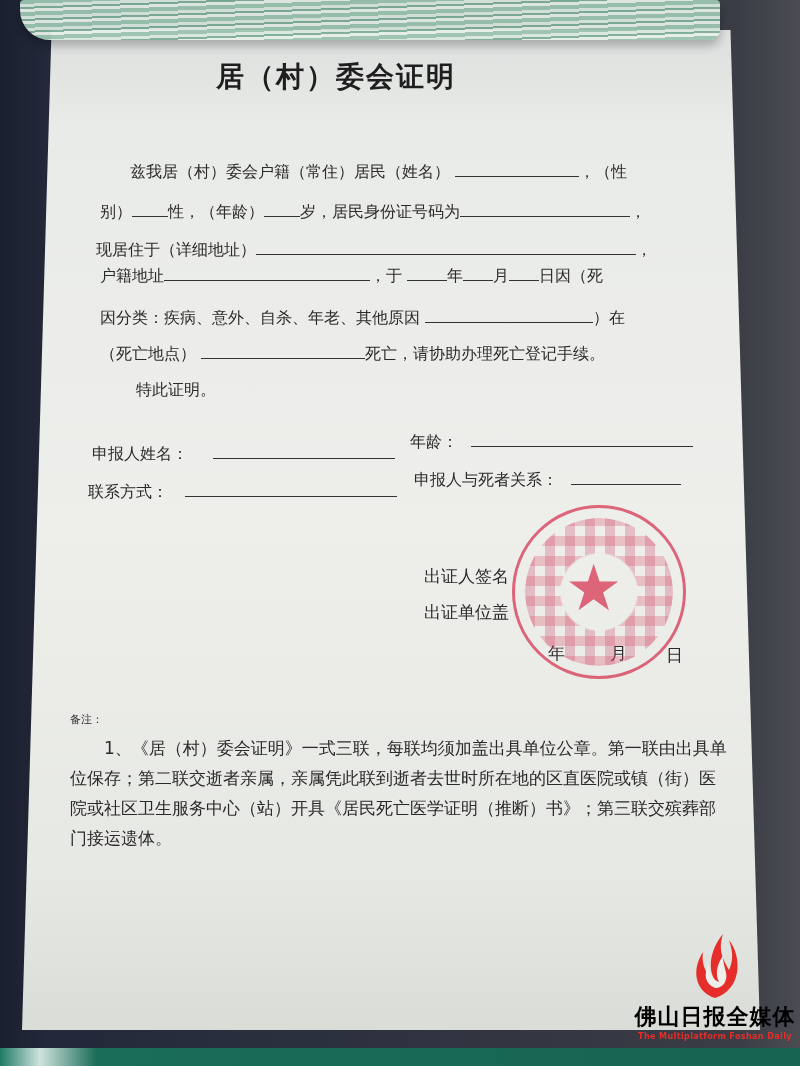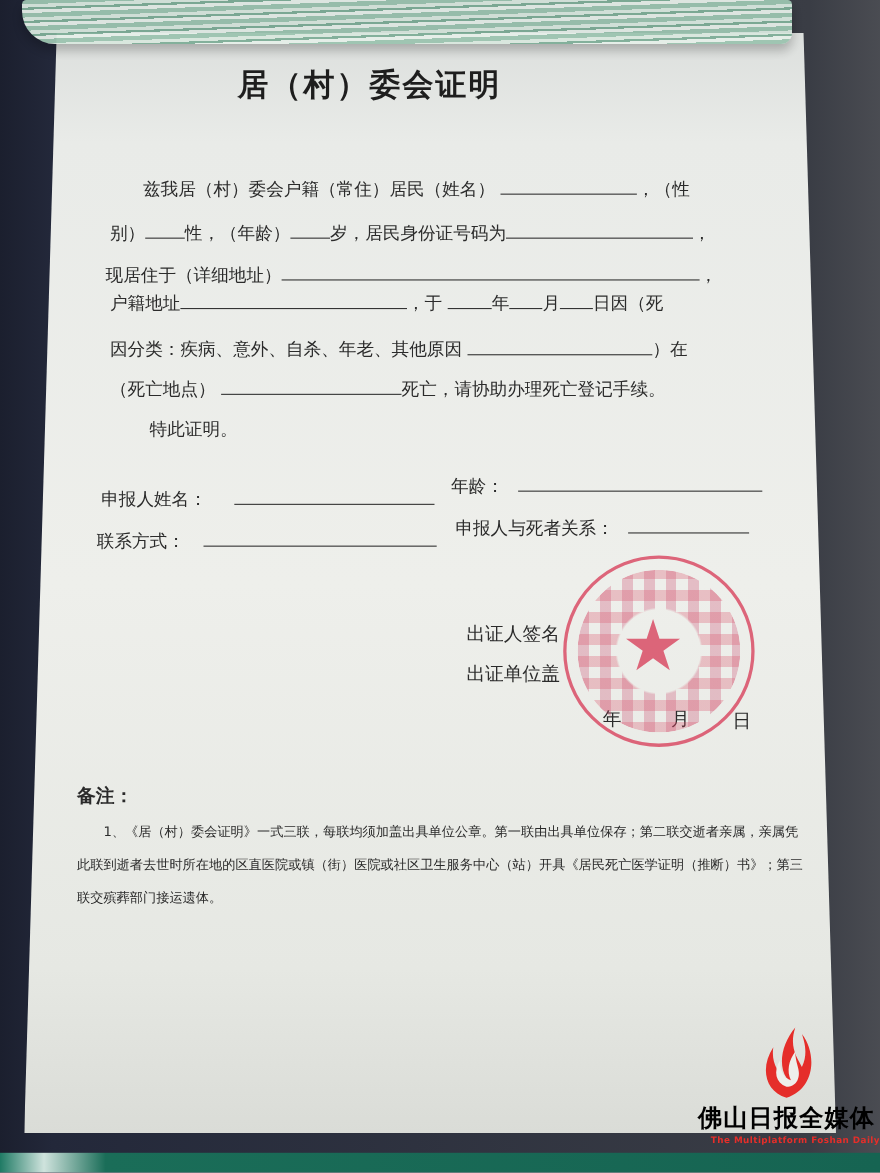--- a/index.html
+++ b/index.html
@@ -43,26 +43,26 @@
     background:
       repeating-linear-gradient(0deg, rgba(217,67,94,0.35) 0 10px, rgba(255,255,255,0.0) 10px 20px),
       repeating-linear-gradient(90deg, rgba(200,60,100,0.35) 0 10px, rgba(255,255,255,0.0) 10px 20px);
     -webkit-mask: radial-gradient(circle, transparent 36%, #000 38%);
             mask: radial-gradient(circle, transparent 36%, #000 38%);
   }
   .stamp-star {
     position: absolute; left: 50px; top: 48px; font-size: 64px; line-height: 64px; color: #d9435e;
   }
   .notes { position: absolute; left: 70px; top: 712px; width: 660px; font-family: "DejaVu Sans", "Liberation Sans", sans-serif; color: #2a2a2a; }
-  .notes-title { font-size: 17px; font-weight: bold; margin-bottom: 6px; }
-  .note-para { font-size: 12px; line-height: 30px; text-indent: 2em; margin: 0; }
+  .notes-title { font-size: 11px; font-weight: normal; margin-bottom: 6px; }
+  .note-para { font-size: 17px; line-height: 30px; text-indent: 2em; margin: 0; }
   .logo { position: absolute; left: 630px; top: 930px; width: 170px; height: 110px; text-align: center; }
   .logo-flame { width: 60px; height: 70px; margin: 0 auto; }
   .logo-cn { color: #000000; font-size: 22px; font-weight: bold; letter-spacing: 1px; font-family: "DejaVu Serif", serif; margin-top: -2px; }
-  .logo-en { color: #e52e2a; font-size: 8px; font-weight: bold; font-family: "DejaVu Sans", sans-serif; letter-spacing: 0.4px; text-align: right; }
+  .logo-en { color: #e52e2a; font-size: 8px; font-weight: bold; font-family: "DejaVu Sans", sans-serif; letter-spacing: 0.4px; }
 </style>
 </head>
 <body>
 
 <div class="paper"></div>
 <div class="money-stack"></div>
 <div class="bottom-bar"></div>
 
 <div class="content">
   <div class="title">居（村）委会证明</div>

